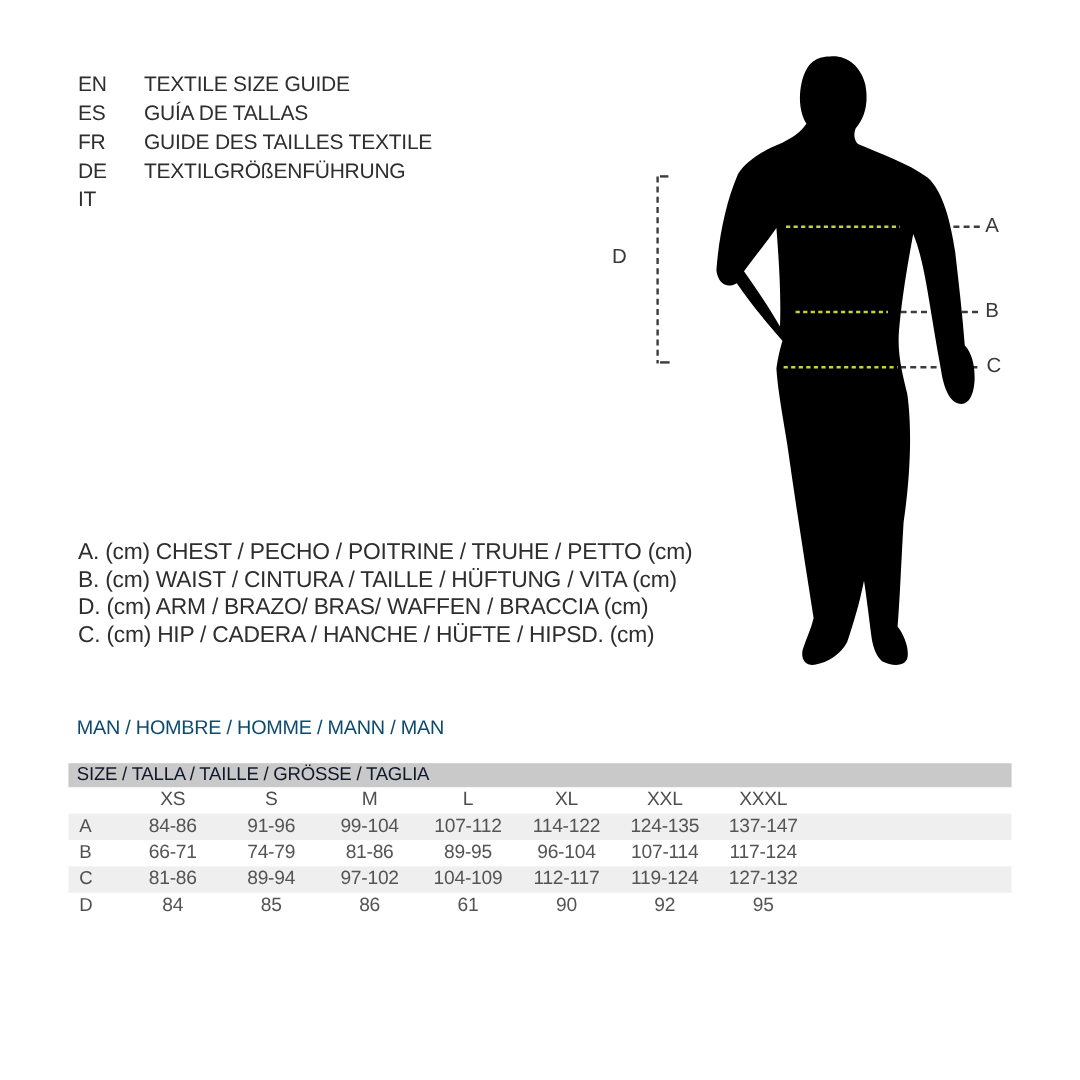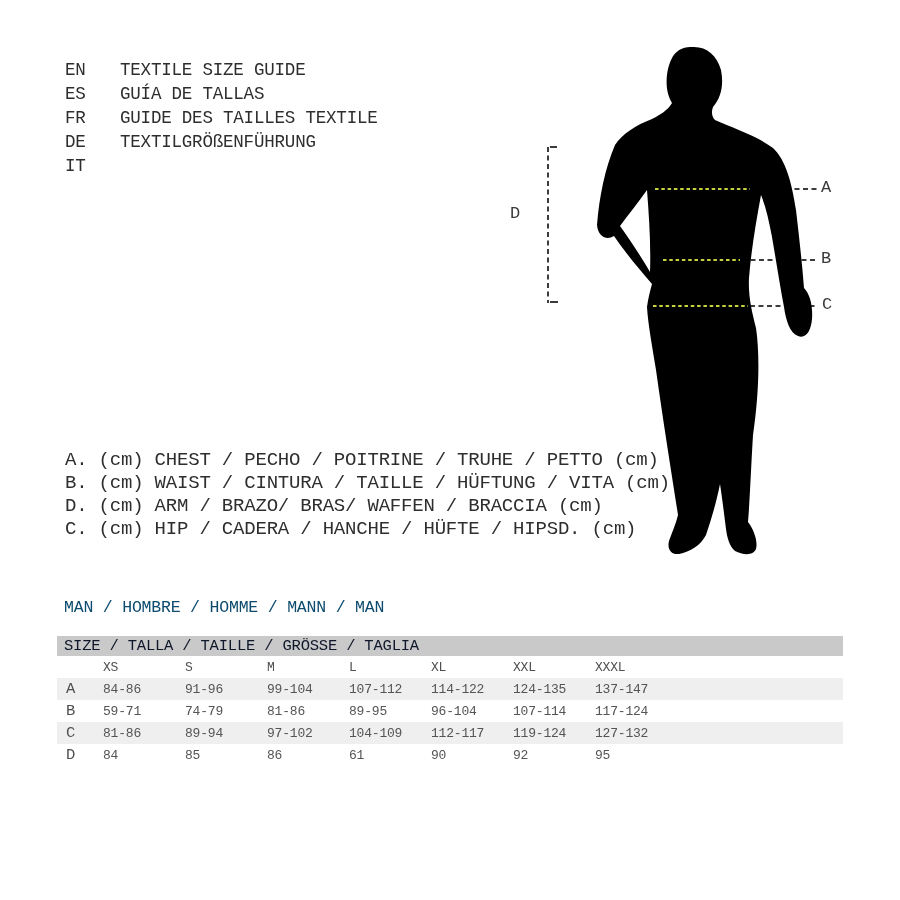--- a/index.html
+++ b/index.html
@@ -1,18 +1,18 @@
 <!DOCTYPE html>
 <html><head>
 <meta charset="utf-8">
 <style>
   html,body{margin:0;padding:0;background:#ffffff;}
   .canvas{
     position:relative;width:900px;height:900px;background:#ffffff;overflow:hidden;
-    font-family:Liberation Mono, monospace;color:#2e2e2e;
+    font-family:Liberation Sans, sans-serif;color:#2e2e2e;
   }
   
   .lang-block{position:absolute;left:65px;top:58px;}
   .lang-row{display:flex;height:24px;line-height:24px;font-size:17.5px;letter-spacing:-0.2px;}
   .lang-code{width:55px;flex:0 0 55px;}
   
   .legend-block{position:absolute;left:65px;top:449px;}
   .legend-row{height:23px;line-height:23px;font-size:19px;letter-spacing:-0.2px;}
   
   .category-title{position:absolute;left:64px;top:598px;font-size:16.5px;letter-spacing:-0.2px;color:#0c4a6e;}
@@ -28,21 +28,21 @@
   .tick{stroke:#3c3c3c;stroke-width:2;fill:none;}
   .silhouette{fill:#000000;}
   
   .size-table{position:absolute;left:57px;top:636px;width:786px;}
   .table-title-bar{
     height:20px;line-height:20px;background:#c9c9c9;color:#0f172a;
     font-size:15.5px;letter-spacing:-0.2px;padding-left:7px;box-sizing:border-box;
   }
   .trow{display:grid;grid-template-columns:46px repeat(7,82px) 1fr;height:22px;align-items:center;}
   .trow.stripe{background:#efefef;}
-  .cell{text-align:left;font-size:13px;color:#545454;letter-spacing:-0.2px;}
+  .cell{text-align:center;font-size:16px;color:#545454;letter-spacing:-0.2px;}
   .rlabel{text-align:left;padding-left:9px;font-size:15.5px;color:#4f4f4f;}
   .colhead{color:#4f4f4f;}
 </style>
 </head>
 <body>
 
 <div class="canvas">
 
   <div class="lang-block">
     <div class="lang-row">
@@ -159,21 +159,21 @@
           <div class="cell">91-96</div>
           <div class="cell">99-104</div>
           <div class="cell">107-112</div>
           <div class="cell">114-122</div>
           <div class="cell">124-135</div>
           <div class="cell">137-147</div>
           <div class="cell"></div>
         </div>
         <div class="trow">
           <div class="rlabel">B</div>
-          <div class="cell">59-71</div>
+          <div class="cell">66-71</div>
           <div class="cell">74-79</div>
           <div class="cell">81-86</div>
           <div class="cell">89-95</div>
           <div class="cell">96-104</div>
           <div class="cell">107-114</div>
           <div class="cell">117-124</div>
           <div class="cell"></div>
         </div>
         <div class="trow stripe">
           <div class="rlabel">C</div>

